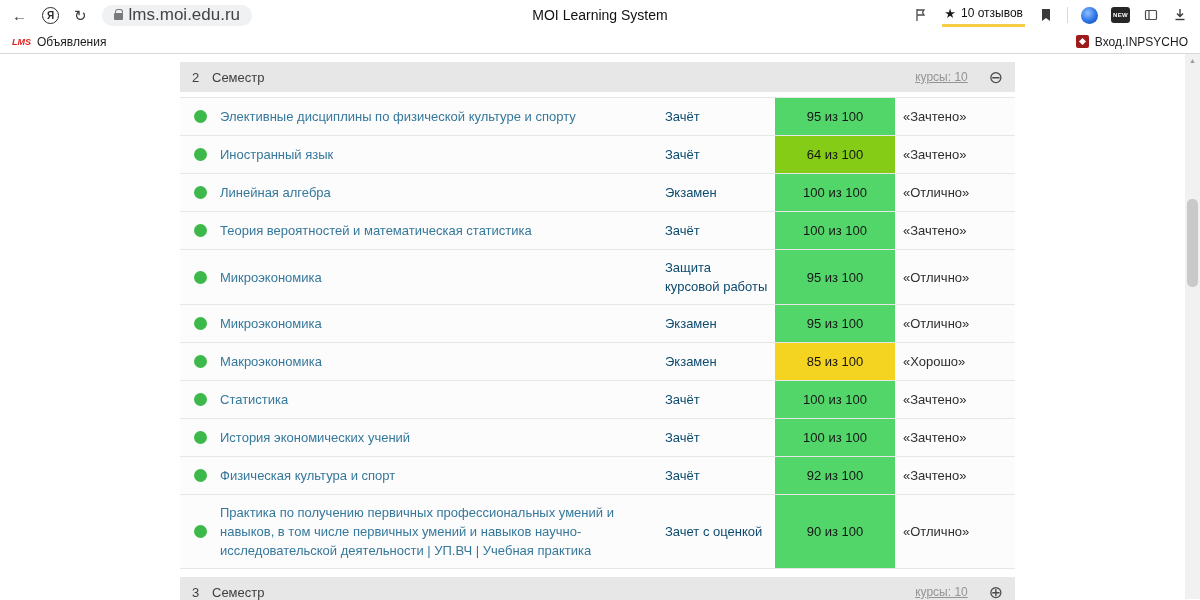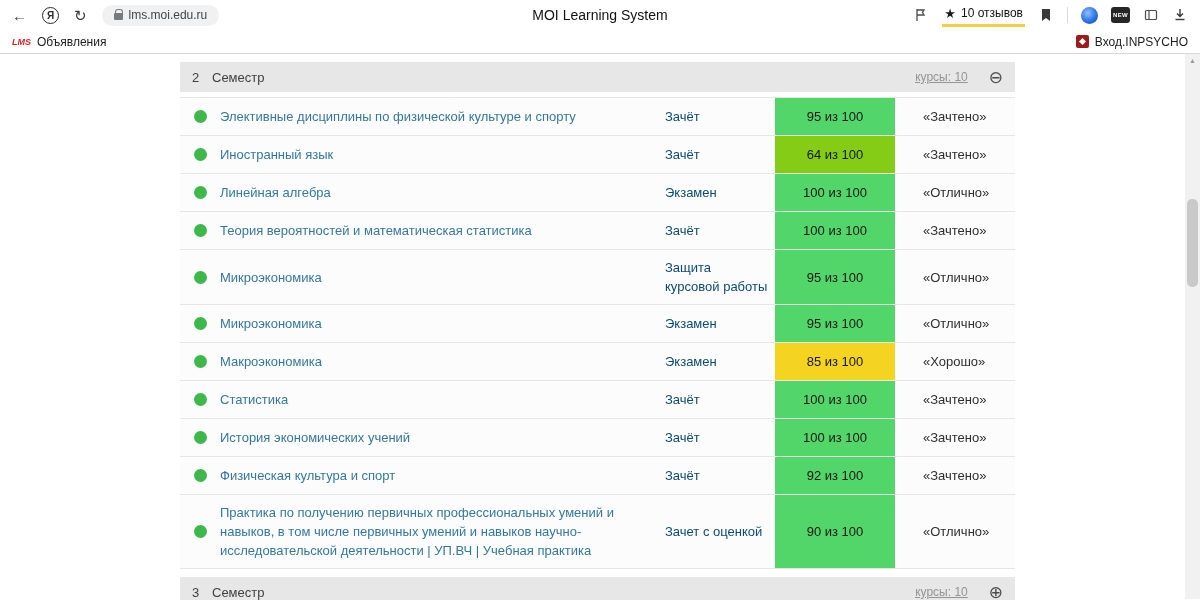--- a/index.html
+++ b/index.html
@@ -7,21 +7,21 @@
               font-family:"Liberation Sans", sans-serif; }
 
   
   .toolbar { height:30px; display:flex; align-items:center; gap:15px;
              padding:0 12px; position:relative; background:#fff; }
   .tb-icon { font-size:15px; color:#3c3c3c; line-height:1; cursor:pointer; }
   .ya-logo { width:17px; height:17px; border:1.6px solid #2b2b2b; border-radius:50%;
              display:flex; align-items:center; justify-content:center;
              font-size:10px; font-weight:bold; color:#2b2b2b; flex-shrink:0; }
   .addr { display:flex; align-items:center; gap:6px; background:#f0f1f3;
-          border-radius:11px; height:21px; padding:0 12px; font-size:12px; color:#444; }
+          border-radius:11px; height:21px; padding:0 12px; font-size:17px; color:#444; }
   .lock { width:9px; height:7px; background:#7a7a7a; border-radius:1px;
           position:relative; margin-top:3px; flex-shrink:0; }
   .lock::before { content:""; position:absolute; top:-4px; left:1.5px; width:6px; height:5px;
                   border:1.5px solid #7a7a7a; border-bottom:none; border-radius:3px 3px 0 0; }
   .page-title { position:absolute; left:0; right:0; text-align:center;
                 font-size:14px; color:#111; pointer-events:none; }
   .tb-right { margin-left:auto; display:flex; align-items:center; gap:13px;
               position:relative; z-index:1; }
   .reviews { display:flex; align-items:center; gap:5px; font-size:12px; color:#111;
              padding:2px 2px 3px; border-bottom:3px solid var(--underline,#f6ce45); cursor:pointer; }
@@ -56,21 +56,21 @@
   .rows { margin-top:5px; border-top:1px solid var(--row-border,#e6e6e6); }
   .row { display:flex; align-items:stretch; background:var(--row-bg,#fcfcfc);
          border-bottom:1px solid var(--row-border,#e6e6e6); min-height:38px; }
   .cell { display:flex; align-items:center; }
   .dot-cell { width:40px; justify-content:center; flex-shrink:0; }
   .dot { width:13px; height:13px; border-radius:50%; background:var(--dot,#3db84b); }
   .course-cell { width:445px; padding:8px 14px 8px 0; flex-shrink:0; }
   .course-link { color:var(--link,#35789b); text-decoration:none; line-height:19px; }
   .type-cell { width:110px; padding:8px 6px 8px 0; color:#0c4a6e; line-height:19px; flex-shrink:0; }
   .score-cell { width:120px; justify-content:center; color:#161616; flex-shrink:0; }
-  .grade-cell { flex:1; padding-left:28px; color:#2e2e2e; }
+  .grade-cell { flex:1; padding-left:8px; color:#2e2e2e; }
   .sem3 { margin-top:8px; }
 
   
   .scrollbar { position:absolute; top:0; right:0; width:15px; height:545px; background:#f1f1f1; }
   .scroll-up { position:absolute; top:3px; left:0; width:15px; text-align:center;
                font-size:7px; color:#9b9b9b; }
   .thumb { position:absolute; left:2px; top:145px; width:11px; height:88px;
            background:#c9c9c9; border-radius:5px; }
 </style>
 </head>

